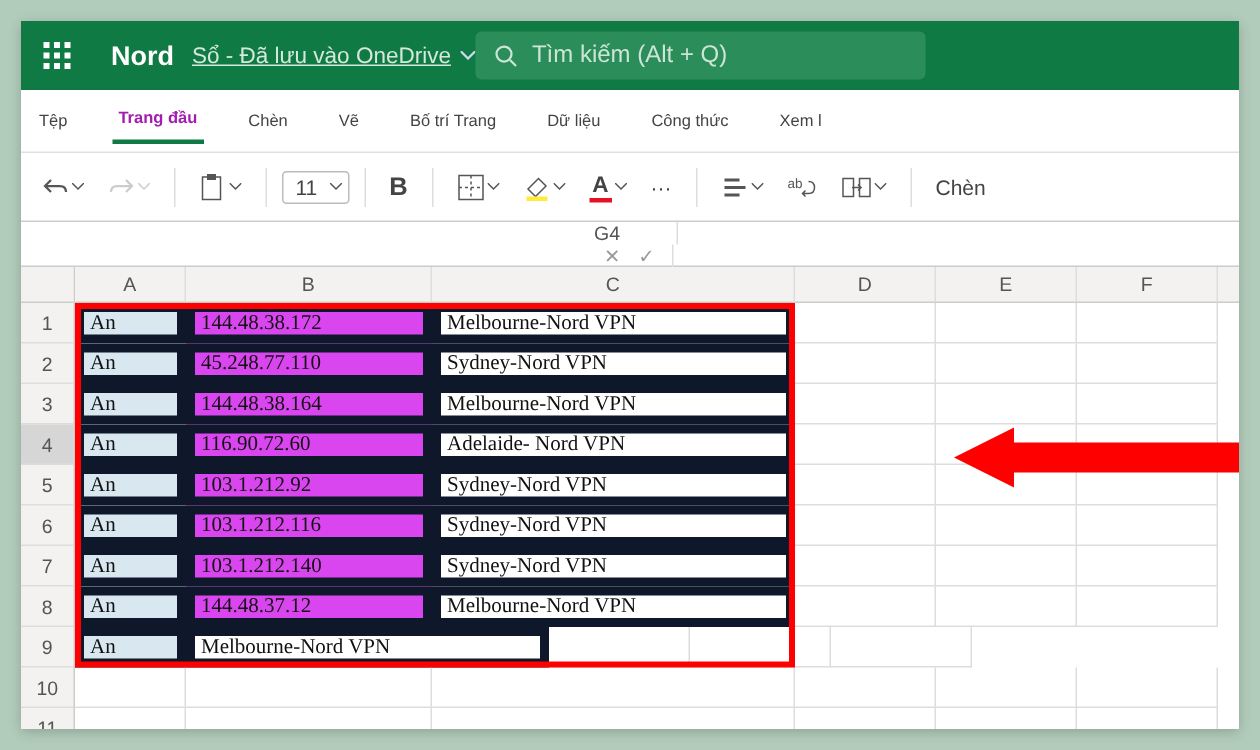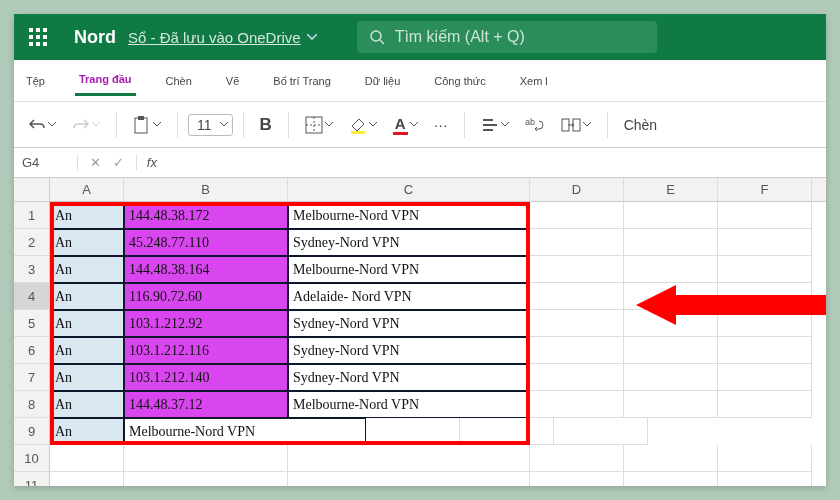--- a/index.html
+++ b/index.html
@@ -5,51 +5,51 @@
 * { margin: 0; padding: 0; box-sizing: border-box; font-family: "Segoe UI", Arial, sans-serif; }
 body { background: #b2ccbb; width: 840px; height: 500px; overflow: hidden; position: relative; }
 .app { background: #fff; margin: 14px; height: 472px; box-shadow: 0 2px 8px rgba(0,0,0,0.2); display: flex; flex-direction: column; }
 
 .titlebar { background: #0f7a43; height: 46px; display: flex; align-items: center; color: #fff; }
 .waffle { width: 48px; display: flex; align-items: center; justify-content: center; }
 .waffle-grid { display: grid; grid-template-columns: repeat(3, 4px); gap: 3px; }
 .waffle-grid span { width: 4px; height: 4px; background: #fff; }
 .app-name { font-size: 18px; font-weight: 600; padding: 0 12px; }
 .doc-title { font-size: 15px; color: #d4e8dc; display: flex; align-items: center; gap: 6px; text-decoration: underline; }
-.searchbox { margin-left: 40px; background: #2a8d5a; border-radius: 4px; height: 32px; width: 300px; display: flex; align-items: center; padding: 0 12px; color: #cce5d6; }
+.searchbox { background: #2a8d5a; border-radius: 4px; height: 32px; width: 300px; display: flex; align-items: center; padding: 0 12px; color: #cce5d6; }
 .searchbox svg { margin-right: 10px; }
 
 .ribbon-tabs { display: flex; align-items: center; height: 42px; border-bottom: 1px solid #e0e0e0; padding: 0 8px; gap: 26px; font-size: 11px; color: #444; }
 .ribbon-tabs .tab { padding: 8px 4px; cursor: pointer; }
 .ribbon-tabs .tab.active { color: #a21caf; border-bottom: 3px solid #0f7a43; font-weight: 600; }
 
 .ribbon-tools { display: flex; align-items: center; height: 46px; border-bottom: 1px solid #ccc; padding: 0 8px; gap: 4px; font-size: 14px; color: #444; }
 .tool { display: flex; align-items: center; gap: 2px; padding: 4px 6px; cursor: pointer; }
 .tool svg { display: block; }
 .sep { width: 1px; height: 26px; background: #ddd; margin: 0 6px; }
 .font-size { border: 1px solid #bbb; border-radius: 3px; padding: 2px 20px 2px 8px; position: relative; }
 
-.fbar { display: flex; align-items: center; height: 30px; border-bottom: 1px solid #ccc; font-size: 13px; color: #555; }
+.fbar { display: flex; align-items: center; height: 30px; border-bottom: 1px solid #ccc; font-size: 13px; color: #555; flex-direction: column; }
 .namebox { width: 64px; padding: 0 8px; border-right: 1px solid #ddd; }
 .fbar-btns { display: flex; align-items: center; gap: 12px; padding: 0 12px; color: #999; border-right: 1px solid #ddd; }
 .fx { font-style: italic; padding: 0 10px; }
 
 .grid-wrap { flex: 1; display: flex; overflow: hidden; position: relative; }
 .row-headers { width: 36px; background: #f3f2f1; border-right: 1px solid #ccc; }
 .row-headers .corner { height: 24px; border-bottom: 1px solid #ccc; background: #f3f2f1; }
 .row-headers .rh { height: 27px; display: flex; align-items: center; justify-content: center; font-size: 13px; color: #555; border-bottom: 1px solid #ddd; }
 .row-headers .rh.sel { background: #d6d6d6; }
 
 .grid-main { flex: 1; overflow: hidden; }
 .col-headers { display: flex; height: 24px; background: #f3f2f1; border-bottom: 1px solid #ccc; }
 .col-headers .ch { display: flex; align-items: center; justify-content: center; font-size: 13px; color: #555; border-right: 1px solid #ddd; }
 .rows { }
 .row { display: flex; height: 27px; }
 .cell { border-right: 1px solid #ddd; border-bottom: 1px solid #ddd; font-size: 14px; color: #111; padding: 2px 4px; display: flex; align-items: center; overflow: hidden; white-space: nowrap; font-family: "Times New Roman", serif; }
-.cell.data { border: 1px solid #0f172a; }
+.cell.data { border: 6px solid #0f172a; }
 .cell.selA { background: #d9e8f0; }
 .cell.selB { background: #d946ef; }
 
 .redbox { position: absolute; border: 4px solid #ff0000; top: 24px; left: 36px; pointer-events: none; }
 
 .arrow { position: absolute; right: 14px; top: 280px; }
 .arrow svg { display: block; }
 
 .colA { width: 74px; }
 .colB { width: 164px; }

